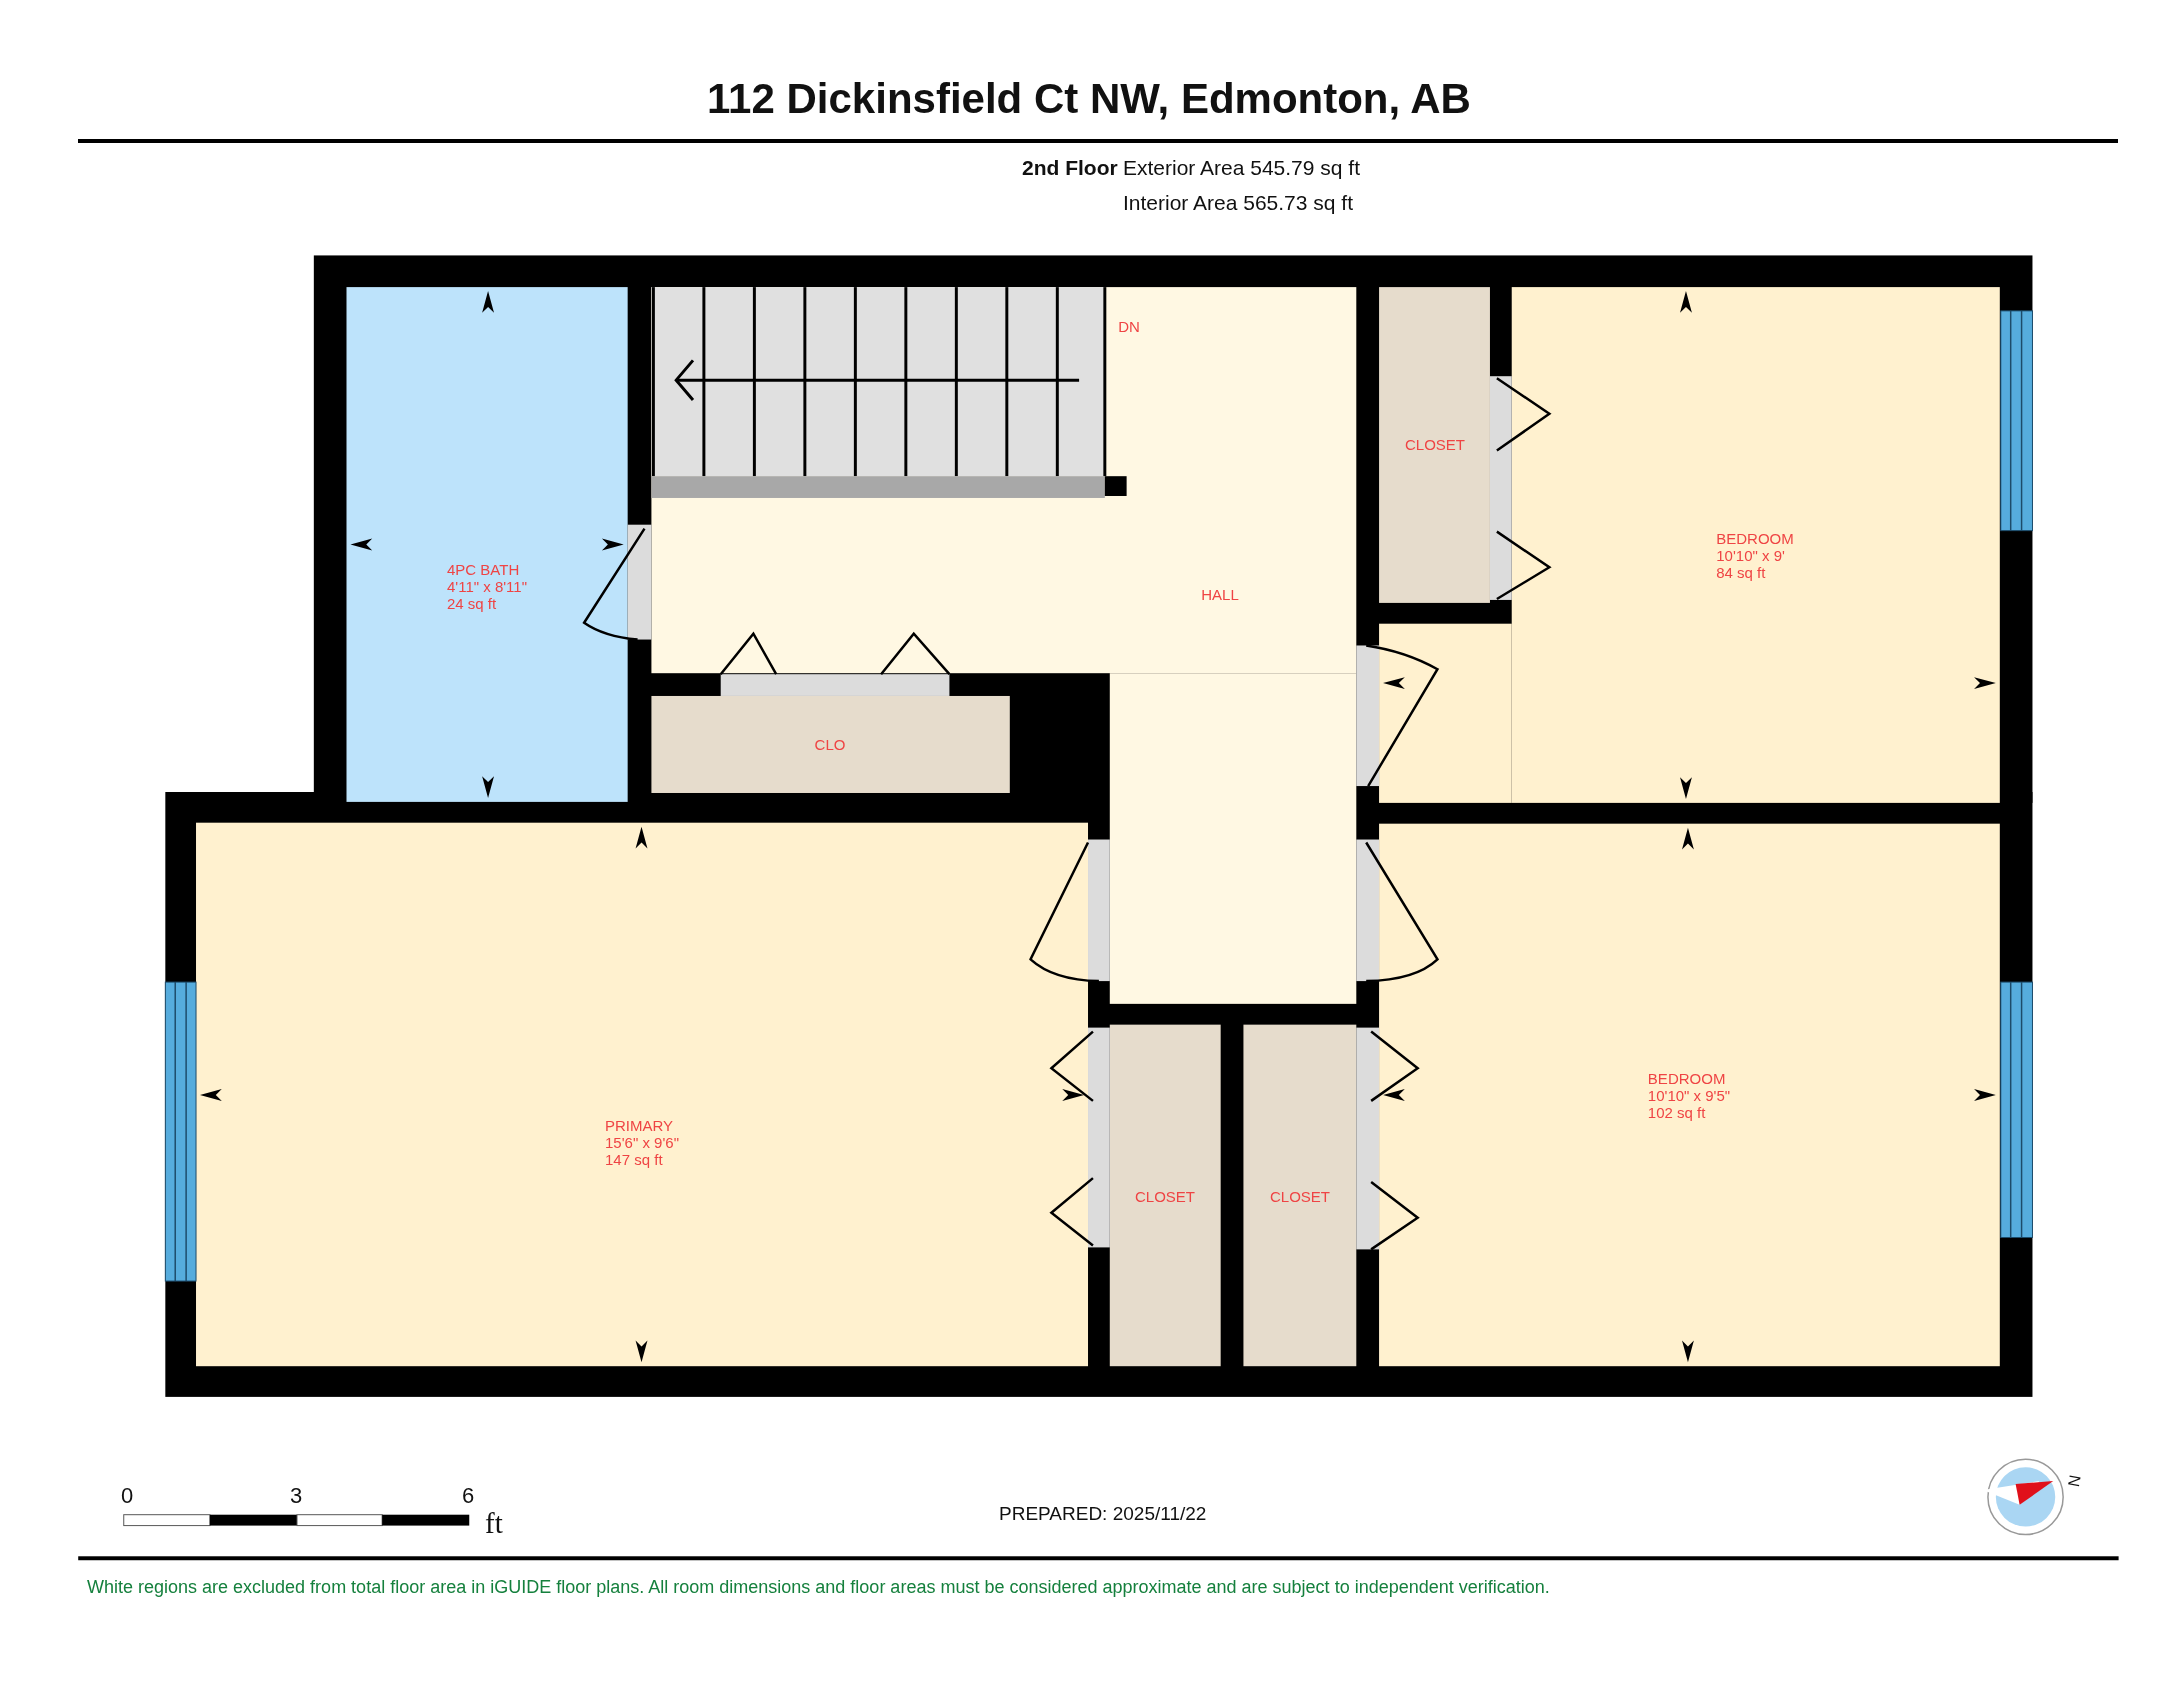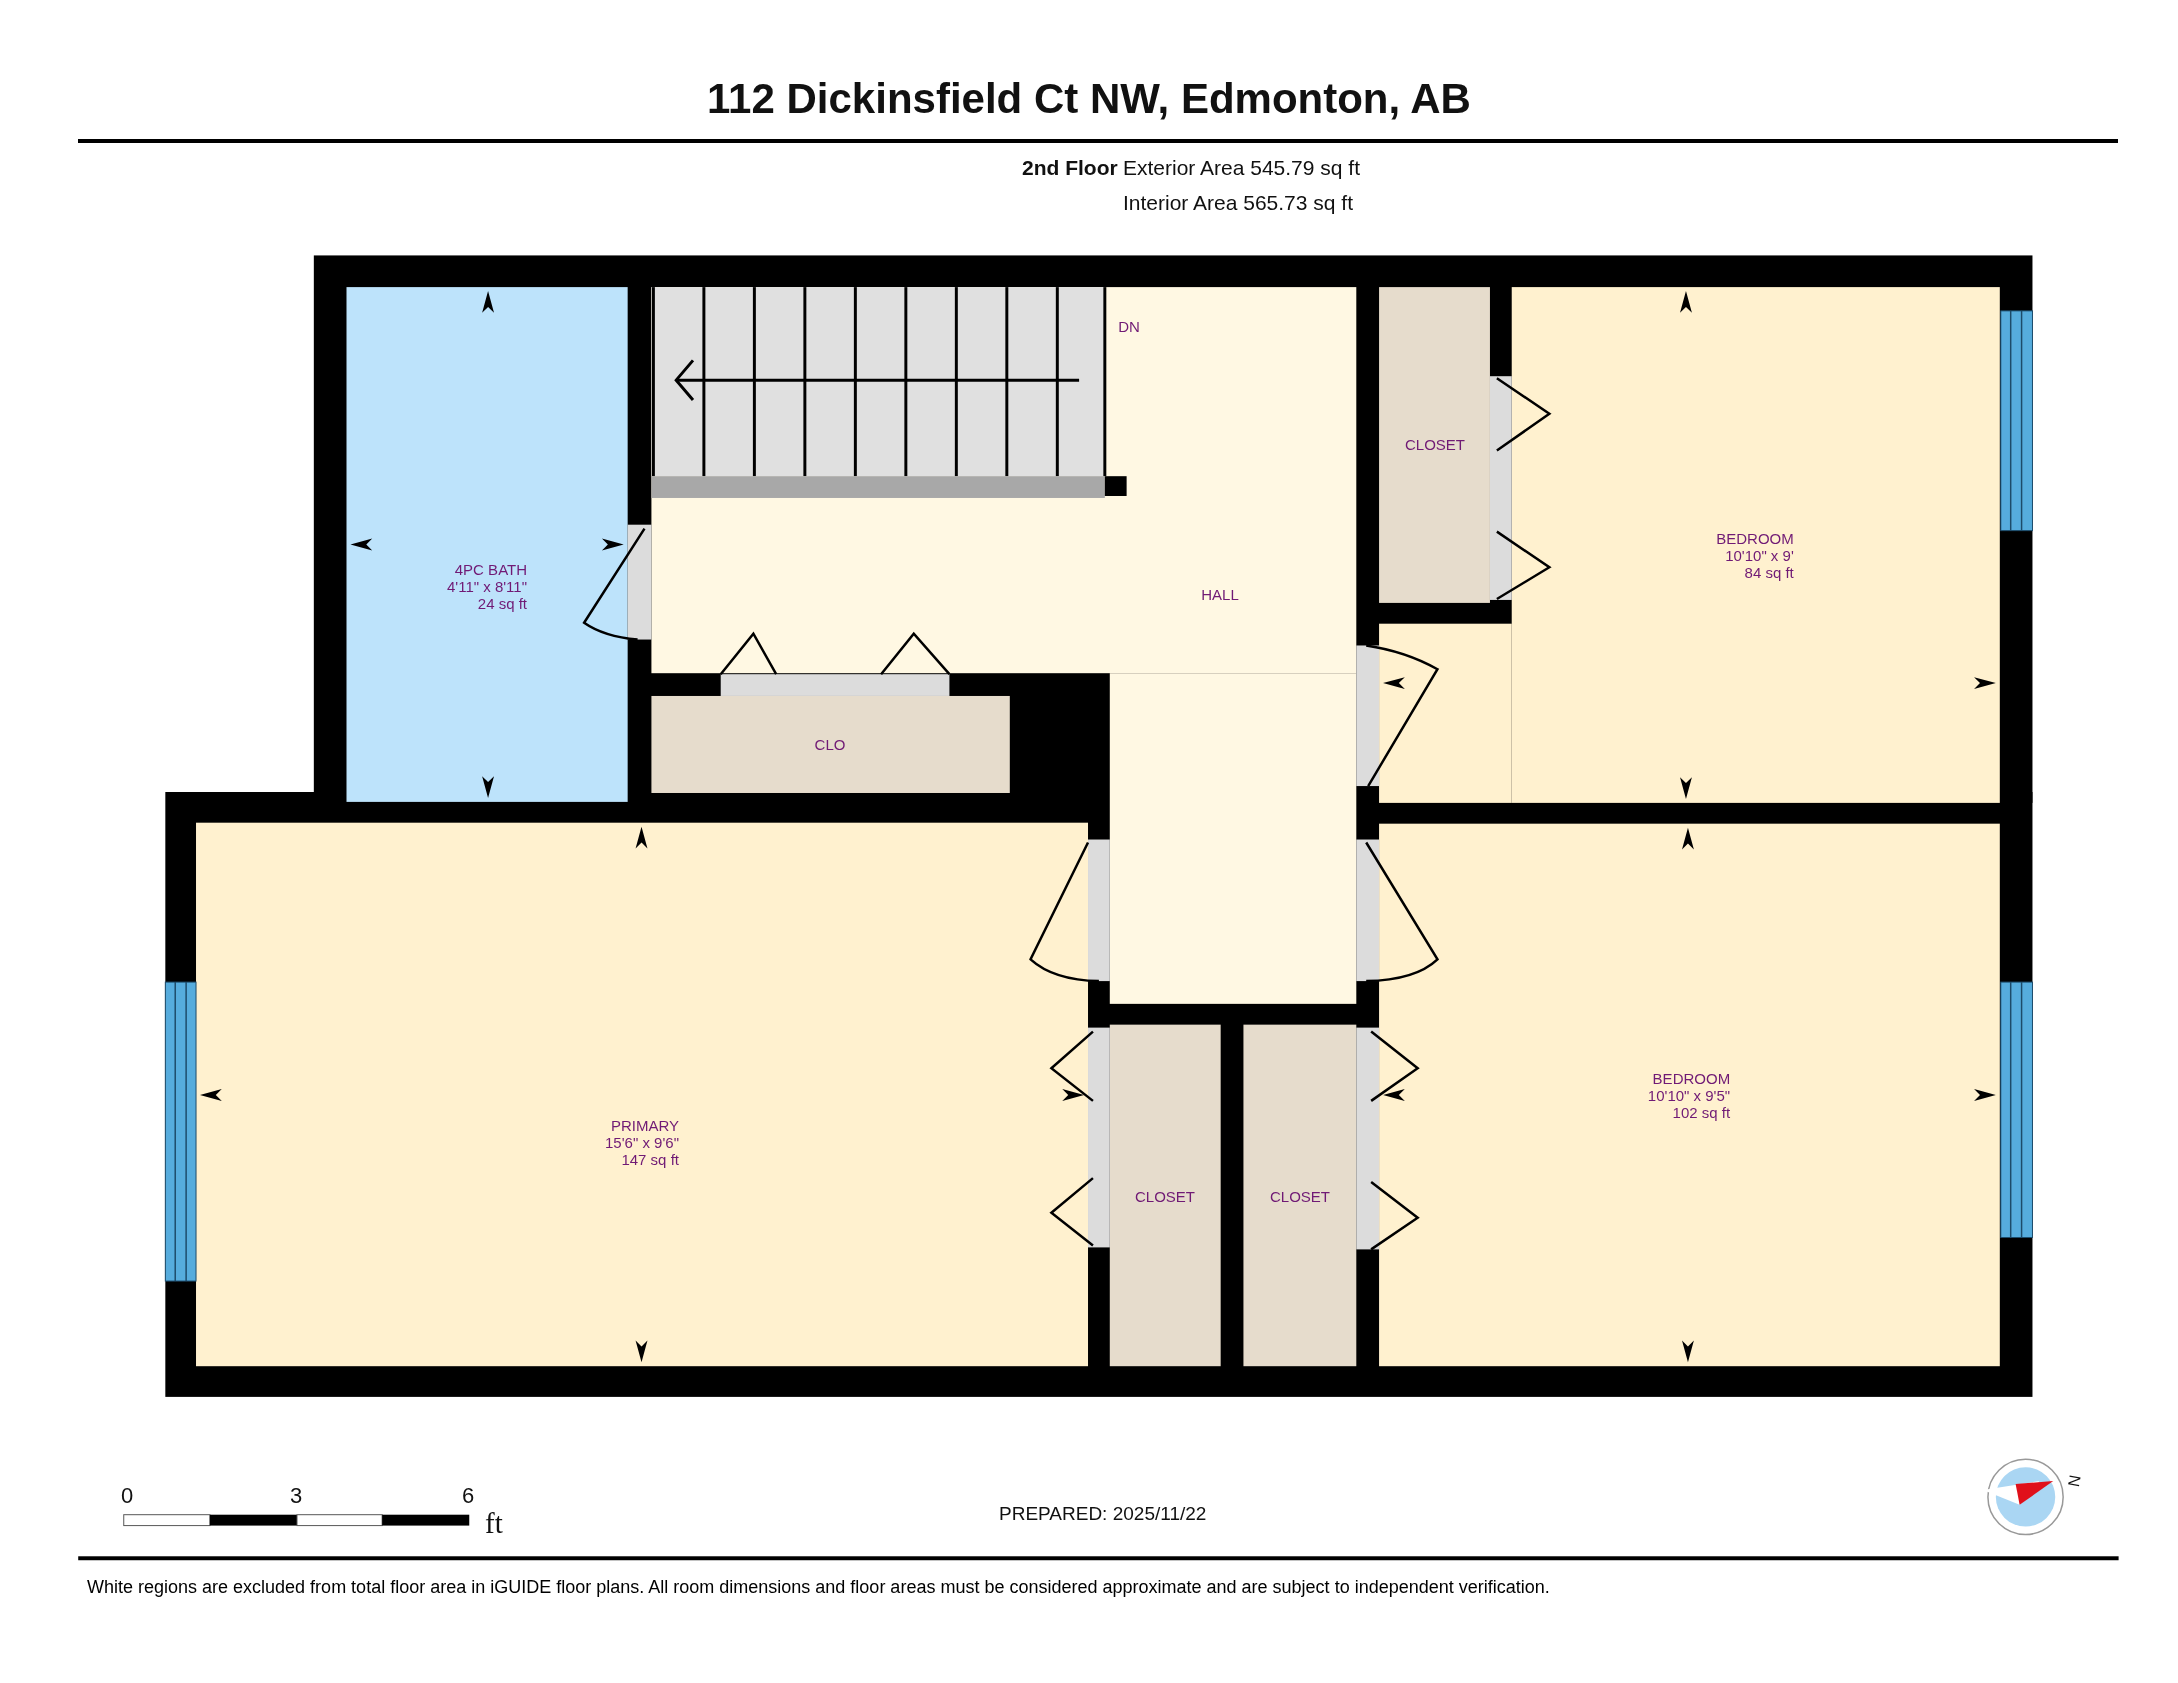--- a/index.html
+++ b/index.html
@@ -2,23 +2,23 @@
 <html><head>
 <meta charset="utf-8">
 <style>
   html,body{margin:0;padding:0;background:#ffffff;}
   body{width:2178px;height:1683px;position:relative;overflow:hidden;font-family:"Liberation Sans",sans-serif;color:#111;}
   .abs{position:absolute;}
   .title{left:0;width:2178px;top:75px;text-align:center;font-size:42px;font-weight:bold;letter-spacing:0px;}
   .rule{background:#000;}
   .floor-label{font-weight:bold;font-size:21px;margin-left:28px;}
   .area-text{font-size:21px;}
-  .room-label{position:absolute;text-align:right;font-size:15px;line-height:17px;color:#701a75;transform:translate(-50%,-50%);white-space:nowrap;}
+  .room-label{position:absolute;text-align:left;font-size:15px;line-height:17px;color:#ef4444;transform:translate(-50%,-50%);white-space:nowrap;}
   .footer-text{font-size:19px;}
-  .disclaimer{font-size:18px;color:#000000;}
+  .disclaimer{font-size:18px;color:#15803d;}
 </style>
 </head>
 <body>
 
 <div class="abs title">112 Dickinsfield Ct NW, Edmonton, AB</div>
 <div class="abs rule" style="left:78px;top:139px;width:2040px;height:4px;"></div>
 <div class="abs floor-label" style="left:994px;top:156px;">2nd Floor</div>
 <div class="abs area-text" style="left:1123px;top:156px;">Exterior Area 545.79 sq ft</div>
 <div class="abs area-text" style="left:1123px;top:191px;">Interior Area 565.73 sq ft</div>
 

